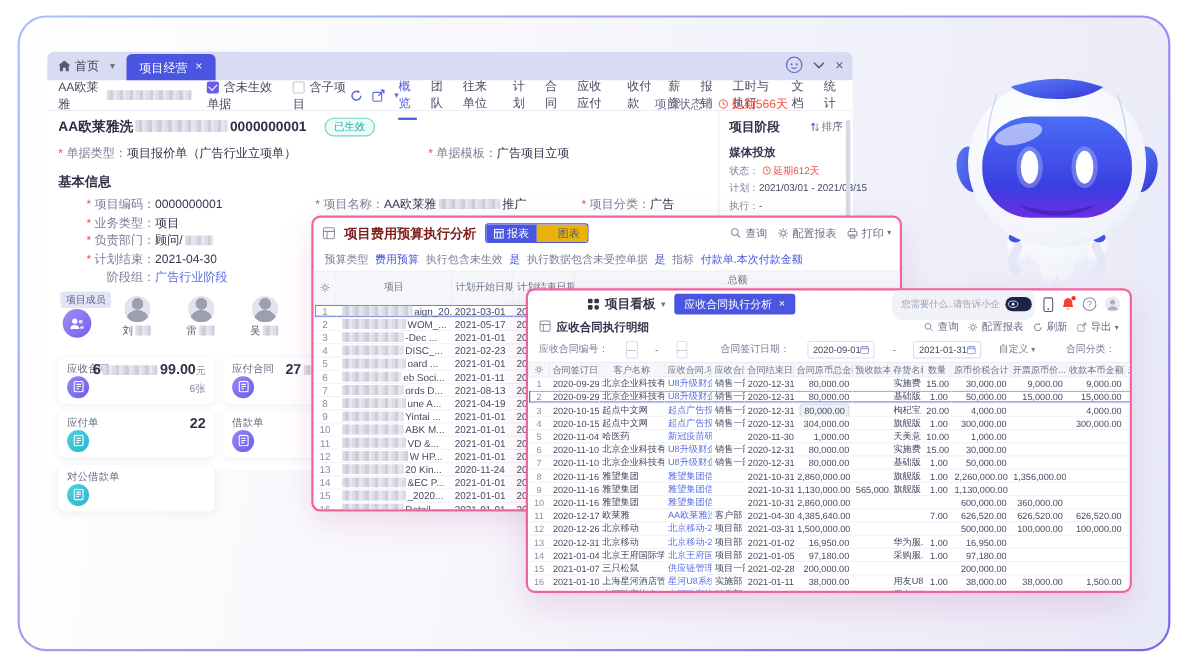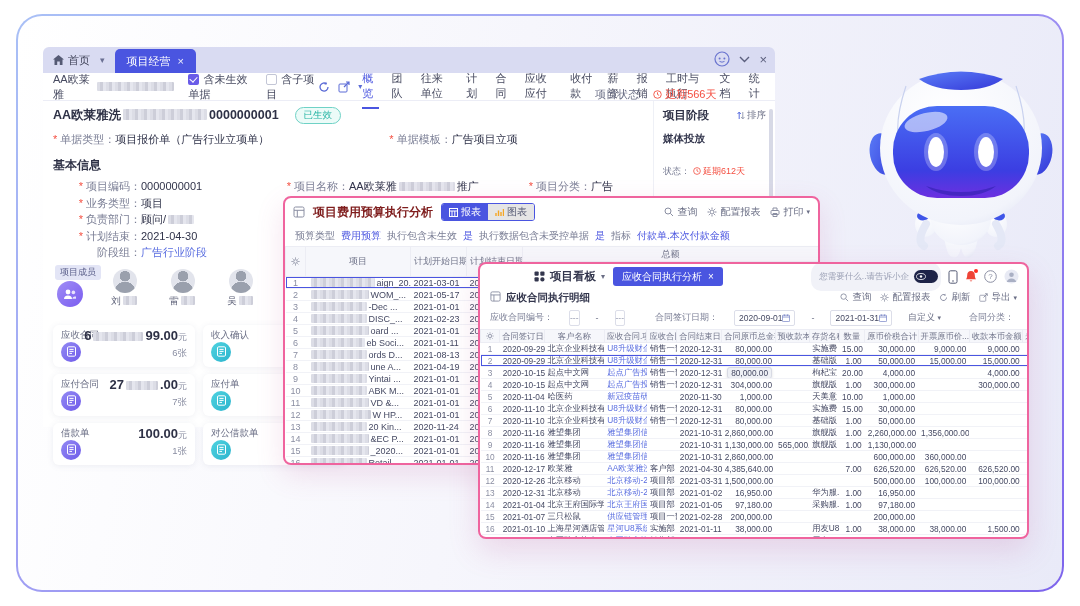--- a/index.html
+++ b/index.html
@@ -77,31 +77,31 @@
   .ic.purple{background:linear-gradient(135deg,#938af4,#6f5be9);}
   .ic.teal{background:linear-gradient(135deg,#4fd3e0,#2db4cd);}
   .card .cv{position:absolute;right:8px;top:3px;font-size:13px;font-weight:bold;color:#2e3146;white-space:nowrap;}
   .card .cv .unit{font-size:9px;font-weight:normal;color:#8a8ea2;}
   .card .cc{position:absolute;right:8px;top:22px;font-size:9.5px;color:#8a8ea2;}
 
   .stage{position:absolute;top:54px;right:0;bottom:0;width:122px;border-left:1px solid #eef0f6;background:#fff;padding:7px 9px;}
   .stage .st{font-size:11.5px;font-weight:bold;color:#2e3146;display:flex;justify-content:space-between;align-items:center;}
   .stage .sort{font-size:9.5px;color:#6a6e85;font-weight:normal;display:flex;align-items:center;gap:2px;}
   .stage .ph{font-size:10.5px;font-weight:bold;color:#33364d;margin-top:9px;}
-  .stage .sr{font-size:9px;color:#7a7e95;margin-top:19px;white-space:nowrap;}
+  .stage .sr{font-size:9px;color:#7a7e95;margin-top:3px;white-space:nowrap;}
   .stage .sr b{color:#f44f41;font-weight:normal;}
   .stage .dv{border-top:1px solid #f0f1f7;margin-top:8px;}
   .stage .sb{position:absolute;right:2px;top:8px;width:4px;height:110px;border-radius:2px;background:#d7d9e6;}
 
   
   .m-titlebar{height:28px;display:flex;align-items:center;padding:0 8px;gap:8px;}
   .m-title{font-size:12px;font-weight:bold;color:#7f1d1d;}
   .seg{display:flex;border:1px solid #4a55e0;border-radius:3px;overflow:hidden;height:18px;}
   .seg .sgl{background:#4a55e0;color:#fff;font-size:10px;display:flex;align-items:center;gap:3px;padding:0 7px;}
-  .seg .sgr{background:#e5e5e5;color:#555a74;font-size:10px;display:flex;align-items:center;gap:3px;padding:0 7px;}
+  .seg .sgr{background:#eab308;color:#555a74;font-size:10px;display:flex;align-items:center;gap:3px;padding:0 7px;}
   .m-actions{margin-left:auto;display:flex;gap:10px;font-size:10px;color:#6a6e85;align-items:center;}
   .m-actions .ai{display:flex;align-items:center;gap:3px;}
   .m-filter{height:20px;display:flex;align-items:center;gap:6px;padding:0 10px;font-size:10px;color:#7a7e95;white-space:nowrap;}
   .m-filter b{color:#4a55e0;font-weight:normal;}
   table.grid{border-collapse:collapse;table-layout:fixed;}
   table.grid th{background:#f6f7fb;color:#6f7389;font-weight:normal;border:1px solid #ecedf4;overflow:hidden;white-space:nowrap;}
   table.grid td{border-bottom:1px solid #f1f2f7;color:#454963;overflow:hidden;white-space:nowrap;padding:0 3px;}
   .mtab{width:533px;font-size:9px;}
   .mtab th{font-size:9px;height:15px;padding:0 3px;}
   .mtab td{height:12px;}
@@ -336,31 +336,20 @@
               <div class="card">
                 <div class="cl">应收合同</div>
                 <span class="ic purple">
                   <svg width="11" height="11" viewBox="0 0 11 11">
                     <rect x="1.5" y="0.8" width="8" height="9.4" rx="1.2" fill="none" stroke="#fff" stroke-width="1"></rect>
                     <path d="M3.4 3.4 H7.6 M3.4 5.4 H7.6 M3.4 7.4 H6" stroke="#fff" stroke-width="1"></path>
                   </svg>
                 </span>
                 <div class="cv">6<span class="mosaic" style="width: 50px;"></span>99.00<span class="unit">元</span></div>
                 <div class="cc">6张</div>
-              </div>
-              <div class="card">
-                <div class="cl">收入确认</div>
-                <span class="ic teal">
-                  <svg width="11" height="11" viewBox="0 0 11 11">
-                    <rect x="1.5" y="0.8" width="8" height="9.4" rx="1.2" fill="none" stroke="#fff" stroke-width="1"></rect>
-                    <path d="M3.4 3.4 H7.6 M3.4 5.4 H7.6 M3.4 7.4 H6" stroke="#fff" stroke-width="1"></path>
-                  </svg>
-                </span>
-                <div class="cv">7,32</div>
-                <div class="cc"></div>
               </div>
               <div class="card">
                 <div class="cl">应付合同</div>
                 <span class="ic purple">
                   <svg width="11" height="11" viewBox="0 0 11 11">
                     <rect x="1.5" y="0.8" width="8" height="9.4" rx="1.2" fill="none" stroke="#fff" stroke-width="1"></rect>
                     <path d="M3.4 3.4 H7.6 M3.4 5.4 H7.6 M3.4 7.4 H6" stroke="#fff" stroke-width="1"></path>
                   </svg>
                 </span>
                 <div class="cv">27<span class="mosaic" style="width: 32px;"></span>.00<span class="unit">元</span></div>

